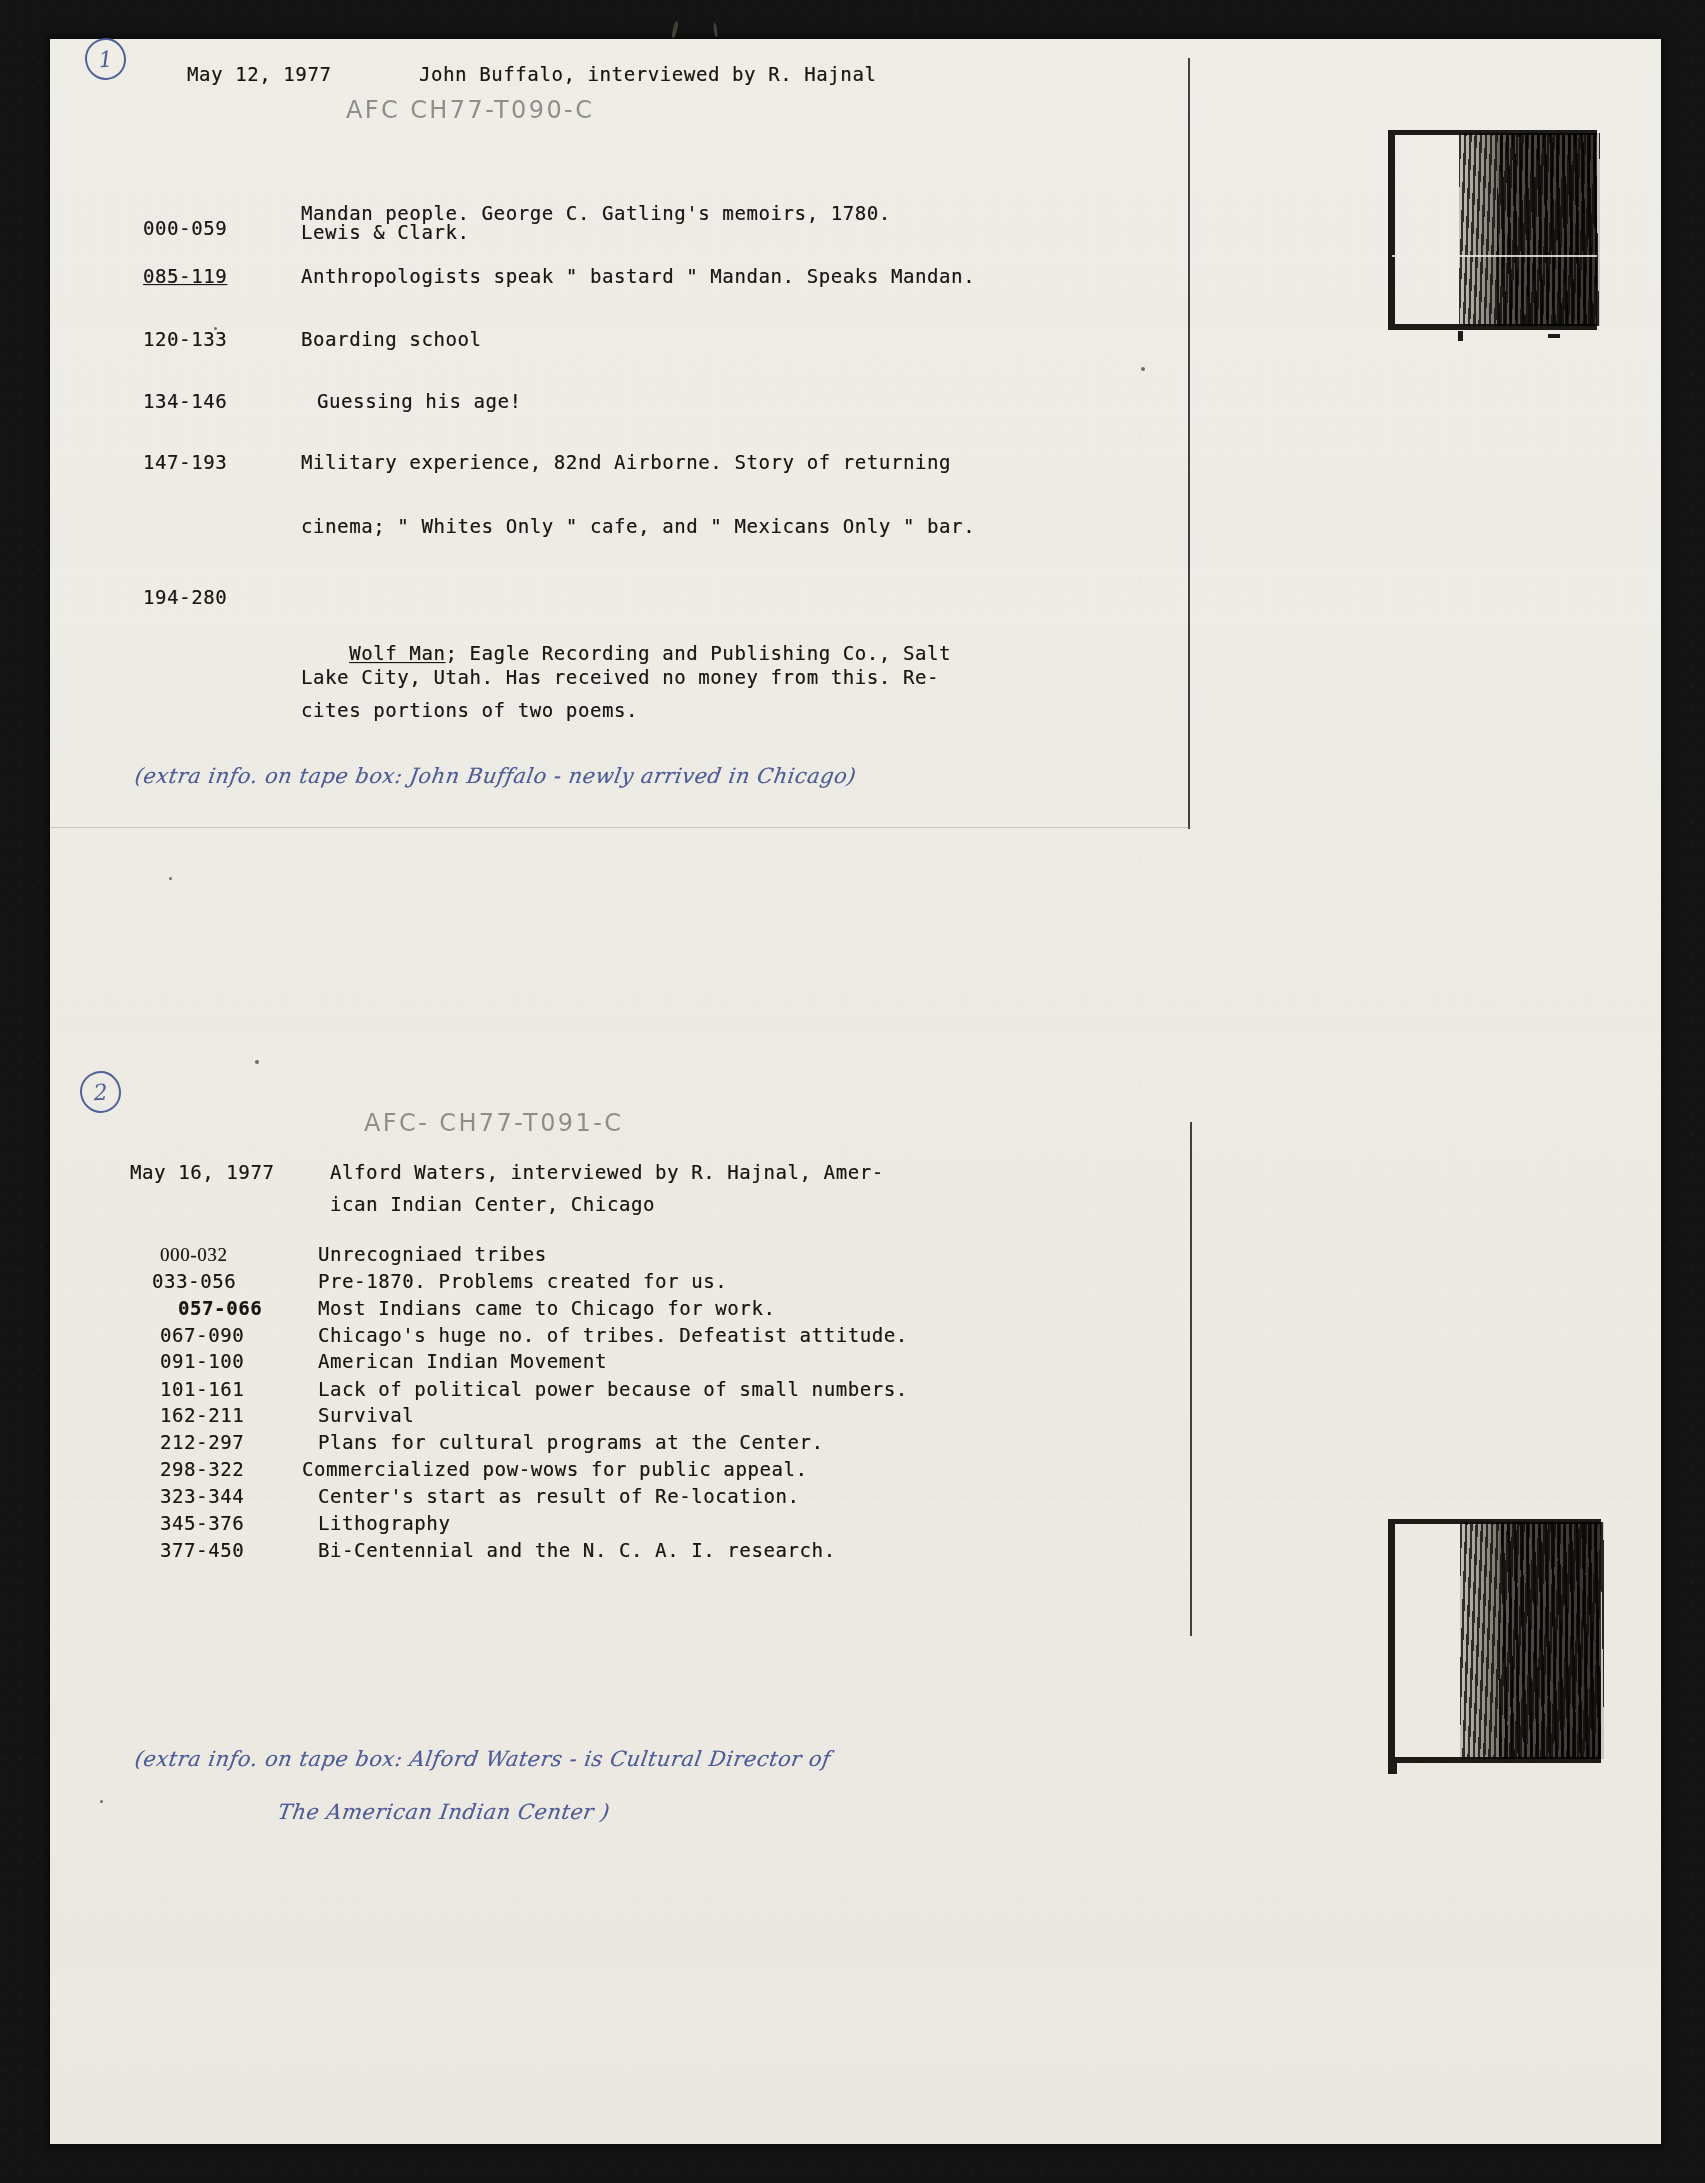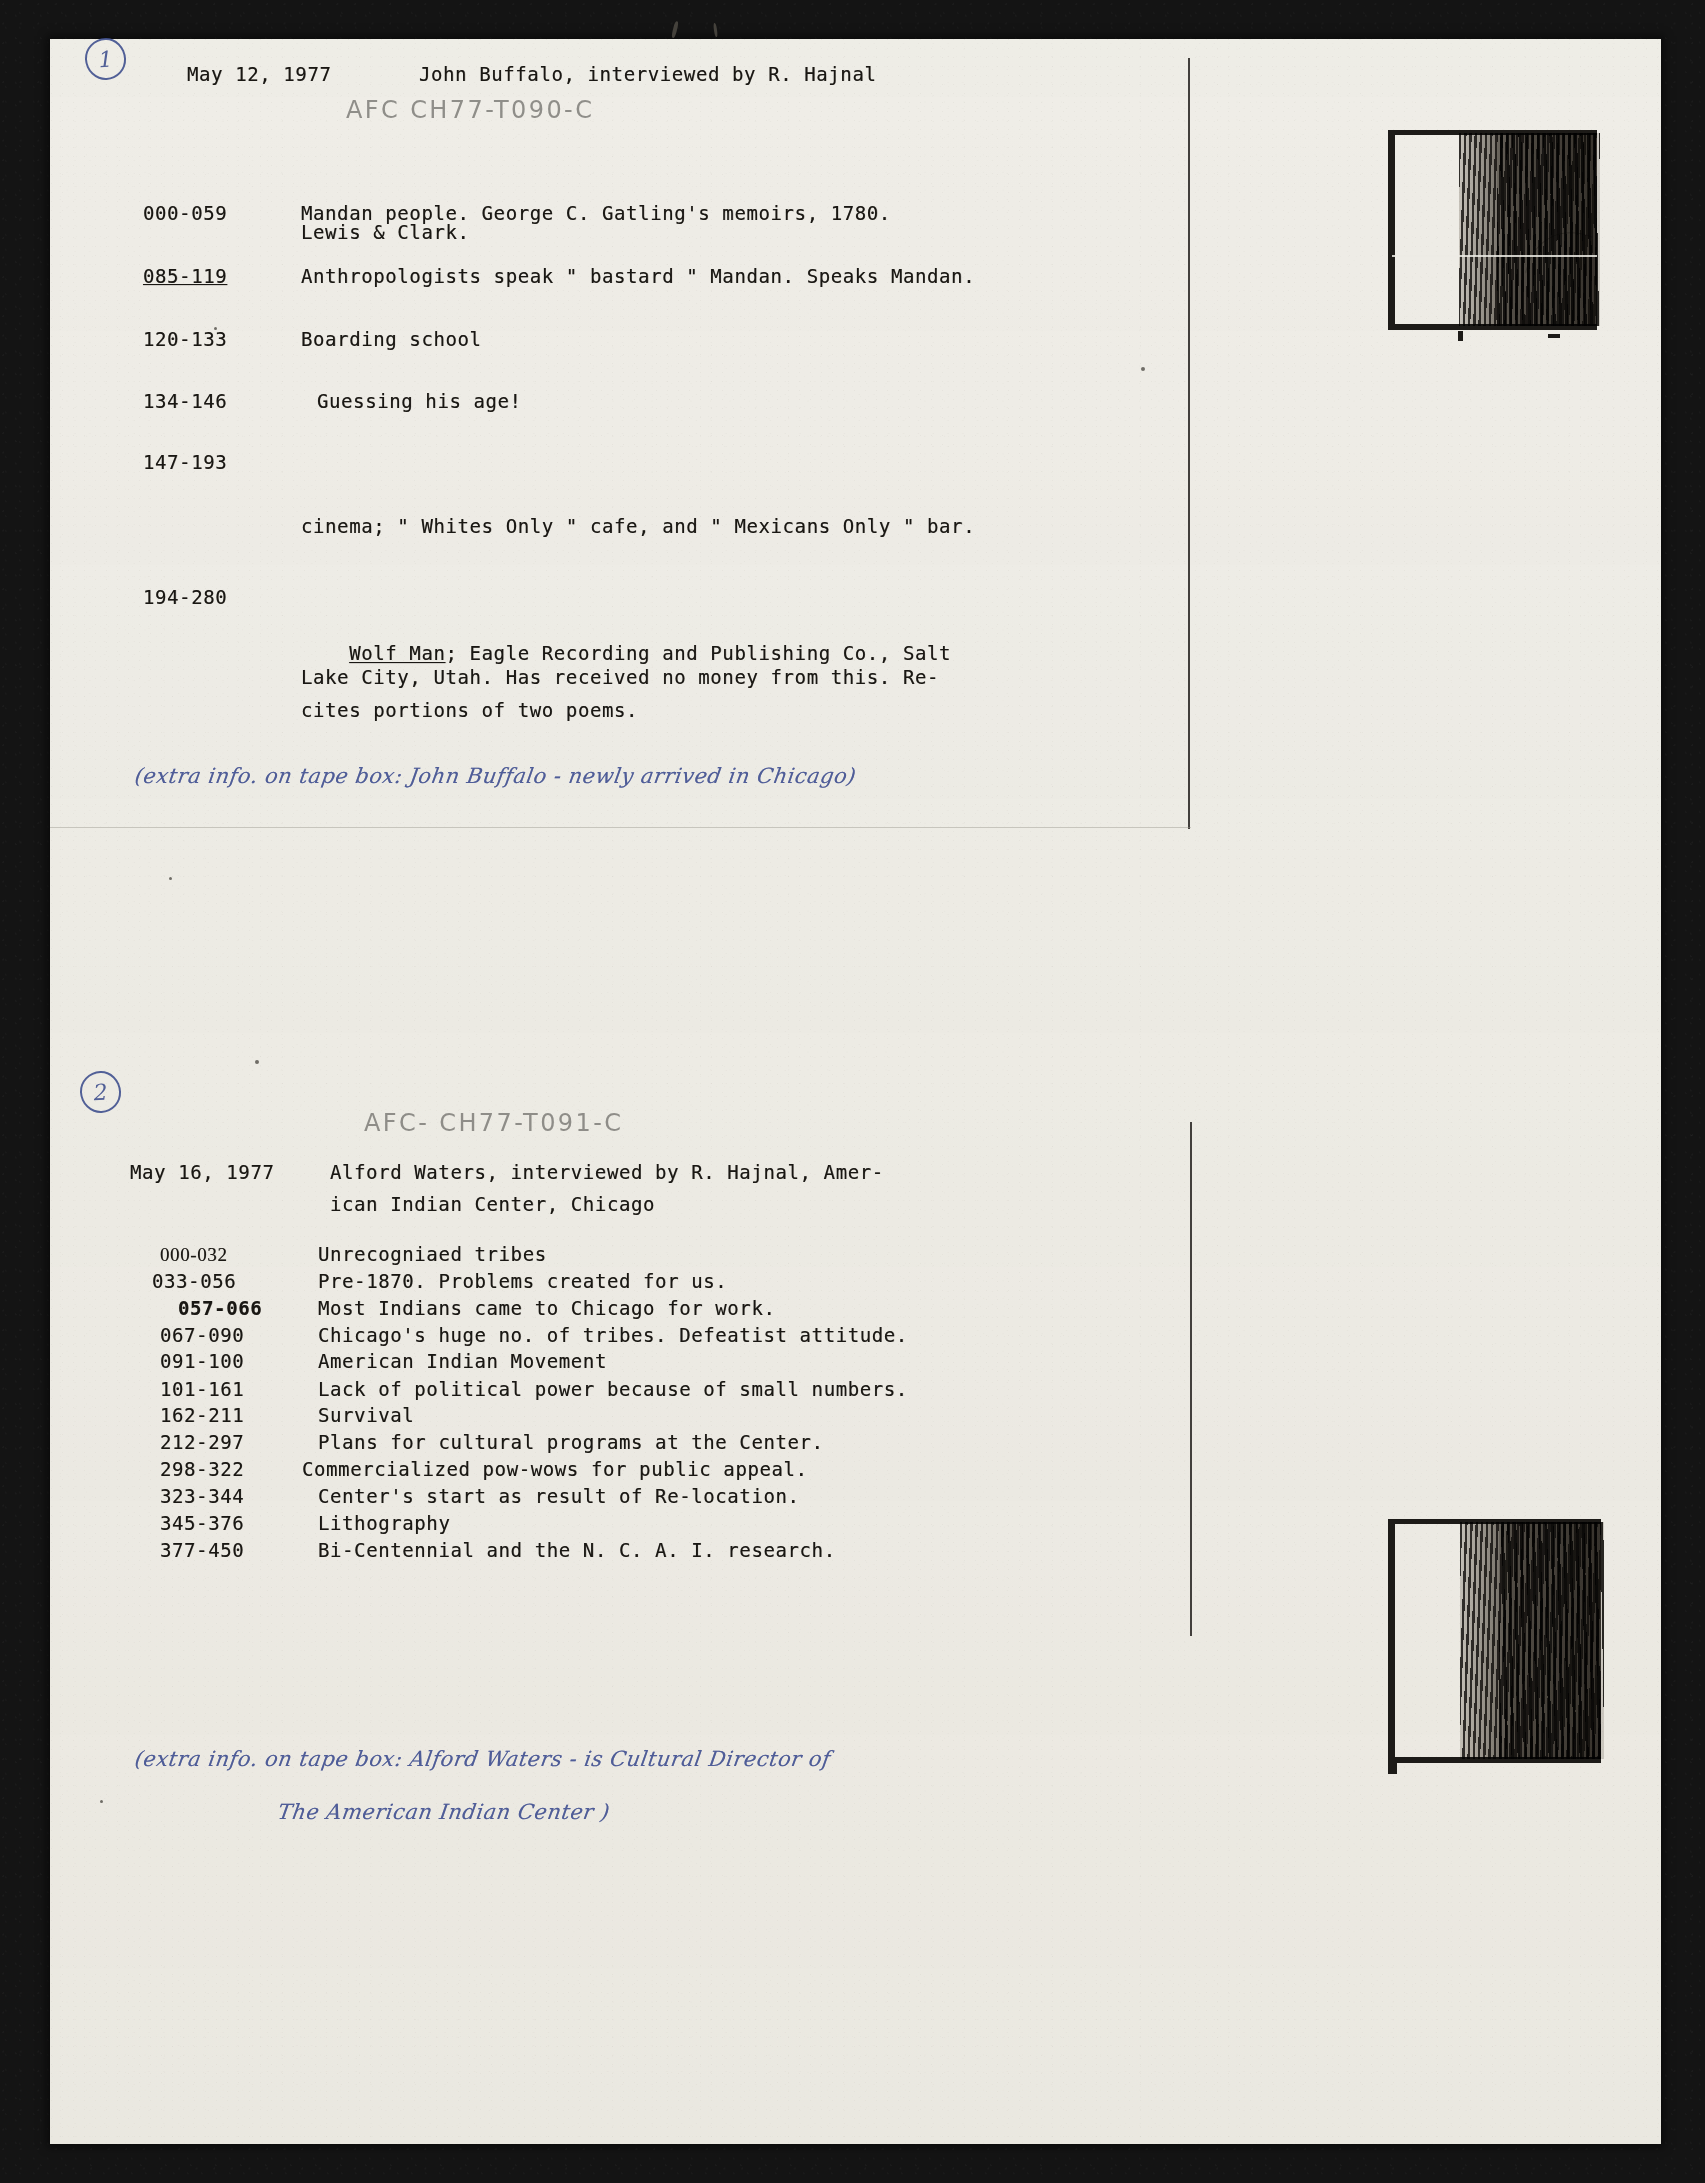--- a/index.html
+++ b/index.html
@@ -148,34 +148,35 @@
 
   <div class="pencil-curve" style="left:1479px;top:189px;width:114px;height:157px;transform:rotate(-28deg);"></div>
 
   <div class="circled" style="left:35px;top:-1.4px;">1</div>
 
   <div class="typed" style="left:137px;top:24px;">May 12, 1977</div>
   <div class="typed" style="left:369px;top:24px;">John Buffalo, interviewed by R. Hajnal</div>
 
   <div class="pencil" style="left:296px;top:57px;">AFC CH77-T090-C</div>
 
-  <div class="typed cue" style="left:93px;top:163px;">000-059</div>
+  <div class="typed cue" style="left:93px;top:178px;">000-059</div>
   <div class="typed" style="left:251px;top:163px;">Mandan people. George C. Gatling's memoirs, 1780.</div>
   <div class="typed" style="left:251px;top:182px;">Lewis &amp; Clark.</div>
 
   <div class="typed cue" style="left:93px;top:226px;text-decoration:underline;">085-119</div>
   <div class="typed" style="left:251px;top:226px;">Anthropologists speak " bastard " Mandan. Speaks Mandan.</div>
 
   <div class="typed cue" style="left:93px;top:289px;">120-133</div>
   <div class="typed" style="left:251px;top:289px;">Boarding school</div>
 
   <div class="typed cue" style="left:93px;top:351px;">134-146</div>
   <div class="typed" style="left:267px;top:351px;text-align:right;">Guessing his age!</div>
 
   <div class="typed cue" style="left:93px;top:412px;">147-193</div>
+  <div class="typed" style="left:251px;top:412px;">Military experience, 82nd Airborne. Story of returning</div>
   <div class="typed overstrike" style="left:251px;top:476px;">cinema; " Whites Only " cafe, and " Mexicans Only " bar.</div>
 
   <div class="typed cue" style="left:93px;top:547px;">194-280</div>
   <div class="typed" style="left:251px;top:580px;">
     <span class="u">Wolf Man</span><span>; Eagle Recording and Publishing Co., Salt</span>
   </div>
   <div class="typed" style="left:251px;top:627px;">Lake City, Utah. Has received no money from this. Re-</div>
   <div class="typed" style="left:251px;top:660px;">cites portions of two poems.</div>
 
   <div class="hand" style="left:85px;top:725px;font-size:21px;">(extra info. on tape box:   John Buffalo - newly arrived in Chicago)</div>

